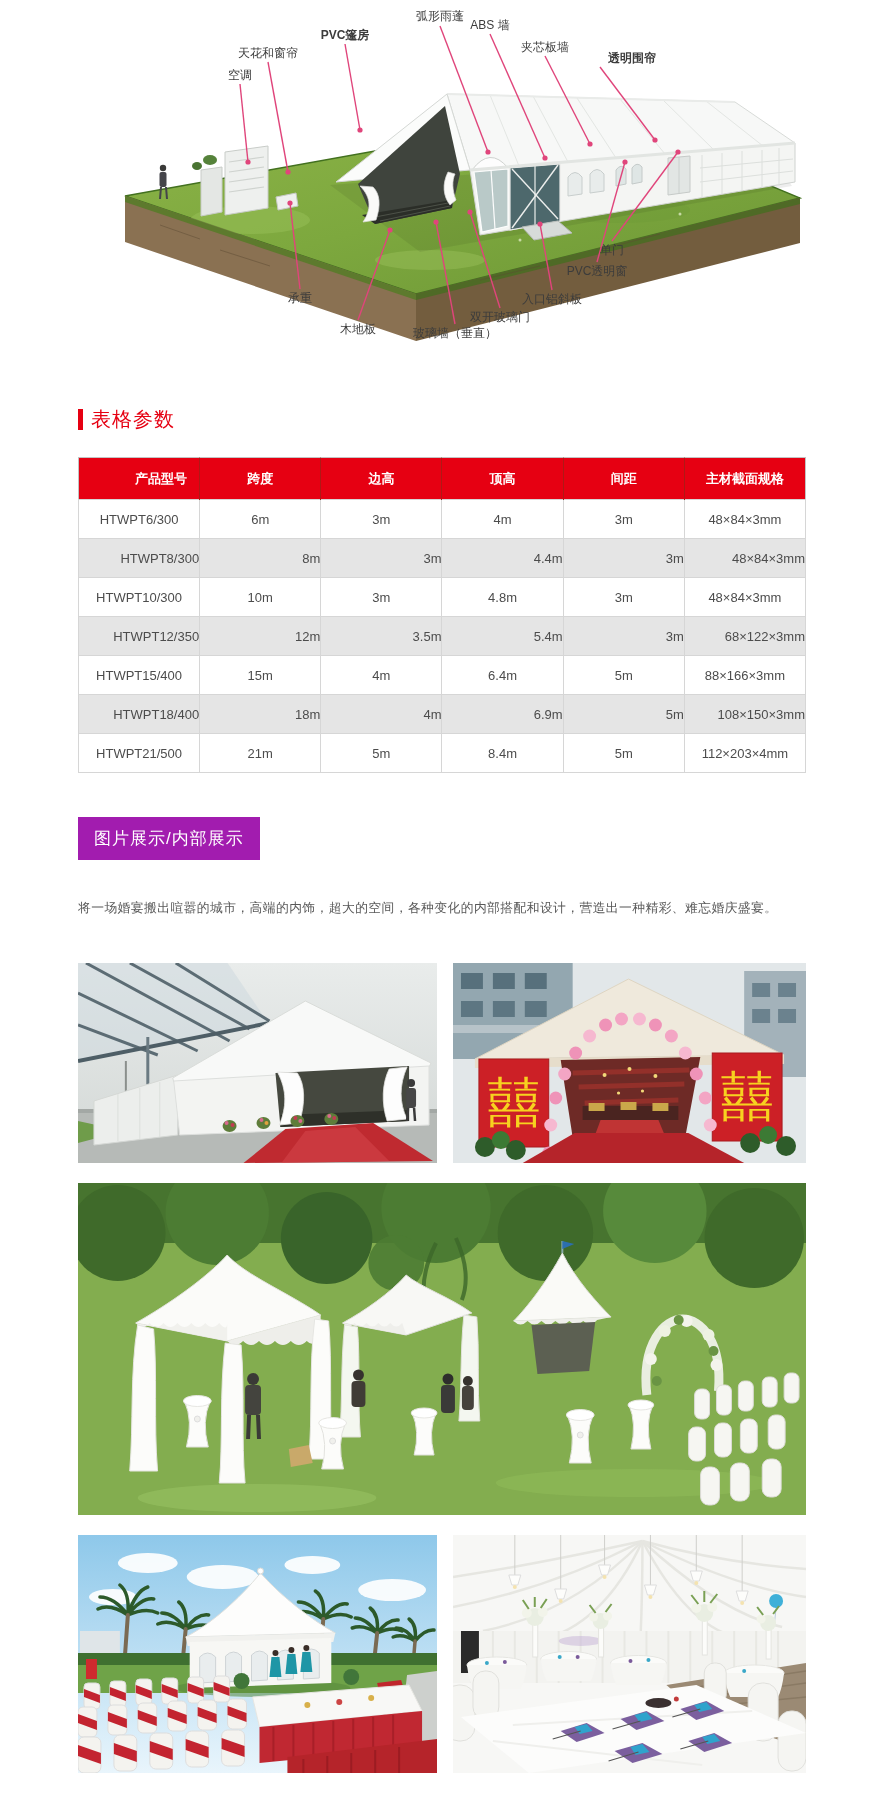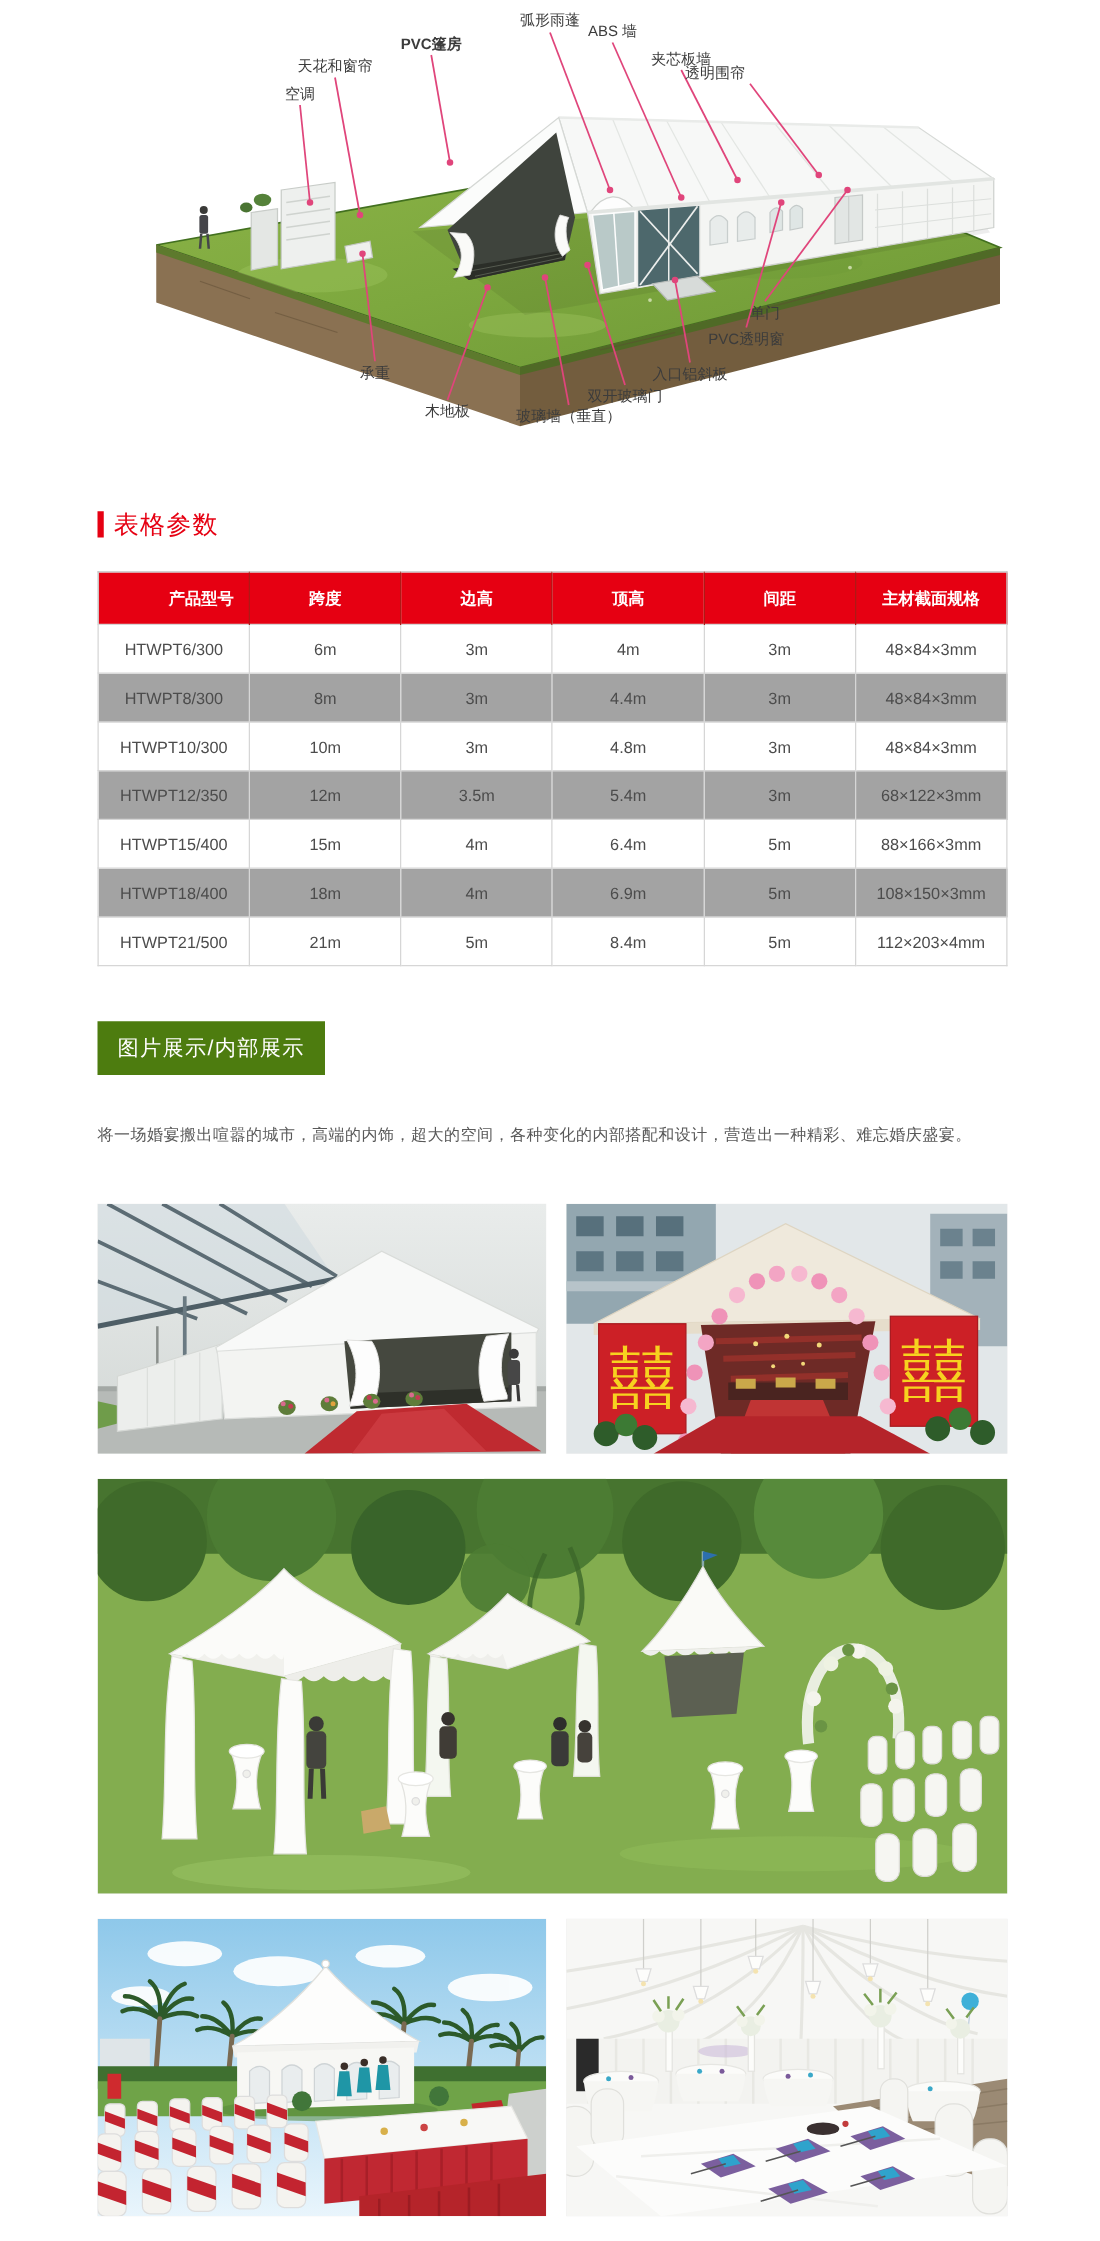--- a/index.html
+++ b/index.html
@@ -14,24 +14,24 @@
 
   
   .content { width:728px; margin-left:78px; }
   .sec-title { display:flex; align-items:center; margin-top:58px; }
   .sec-title .bar { width:5px; height:21px; background:#e60012; margin-right:8px; }
   .sec-title h2 { font-size:20px; font-weight:400; color:#e60012; letter-spacing:1px; }
   table.specs { width:728px; border-collapse:collapse; margin-top:24px; border:1px solid #c3c3c3; table-layout:fixed; }
   table.specs th { background:#e60012; color:#fff; font-size:13px; font-weight:700; height:42px; border-left:1px solid rgba(130,45,25,.55); }
   table.specs th:first-child { border-left:none;padding-left:44px; }
   table.specs td { text-align:center; font-size:13px; color:#4c4c4c; height:39px; border:1px solid #d6d6d6; background:#fff; }
-  table.specs tr.alt td { background:#a3a3a3; }
+  table.specs tr.alt td { background:#e5e5e5;text-align:right; }
 
   
-  .badge { display:inline-block; margin-top:44px; background:#4d7c0f; color:#fff; font-size:17px; letter-spacing:1px; padding:10px 16px; }
+  .badge { display:inline-block; margin-top:44px; background:#a21caf; color:#fff; font-size:17px; letter-spacing:1px; padding:10px 16px; }
   .desc { margin-top:40px; font-size:12.8px; color:#595959; letter-spacing:.4px; }
   .grid { margin-top:46px; display:grid; grid-template-columns:359px 353px; column-gap:16px; row-gap:20px; }
   figure.photo { margin:0; overflow:hidden; background:#eee; }
   figure.photo svg { display:block; width:100%; height:100%; }
   .p-a { width:359px; height:200px; }
   .p-b { width:353px; height:200px; }
   .p-wide { grid-column:1 / span 2; width:728px; height:332px; margin-top:0; }
   .p-c { width:359px; height:238px; }
   .p-d { width:353px; height:238px; }
   .foot { height:32px; }
@@ -163,21 +163,21 @@
           <circle cx="678" cy="152" r="2.6"></circle>
       </g>
     </svg>
 
     <div class="dlabel" style="left:240px; top:68px;">空调</div>
     <div class="dlabel" style="left:268px; top:46px;">天花和窗帘</div>
     <div class="dlabel" style="left:345px; top:28px;font-weight:bold;">PVC篷房</div>
     <div class="dlabel" style="left:440px; top:10px;font-family:Liberation Mono, monospace;">弧形雨蓬</div>
     <div class="dlabel" style="left:490px; top:18px;text-align:center;">ABS 墙</div>
     <div class="dlabel" style="left:545px; top:40px;">夹芯板墙</div>
-    <div class="dlabel" style="left:572px; top:51px;">透明围帘</div>
+    <div class="dlabel" style="left:632px; top:51px;font-weight:bold;">透明围帘</div>
     <div class="dlabel" style="left:300px; top:291px;">承重</div>
     <div class="dlabel" style="left:358px; top:322px;">木地板</div>
     <div class="dlabel" style="left:455px; top:326px;">玻璃墙（垂直）</div>
     <div class="dlabel" style="left:500px; top:310px;">双开玻璃门</div>
     <div class="dlabel" style="left:552px; top:292px;">入口铝斜板</div>
     <div class="dlabel" style="left:597px; top:264px;">PVC透明窗</div>
     <div class="dlabel" style="left:612px; top:243px;">单门</div>
   </section>
 
   <div class="content">

